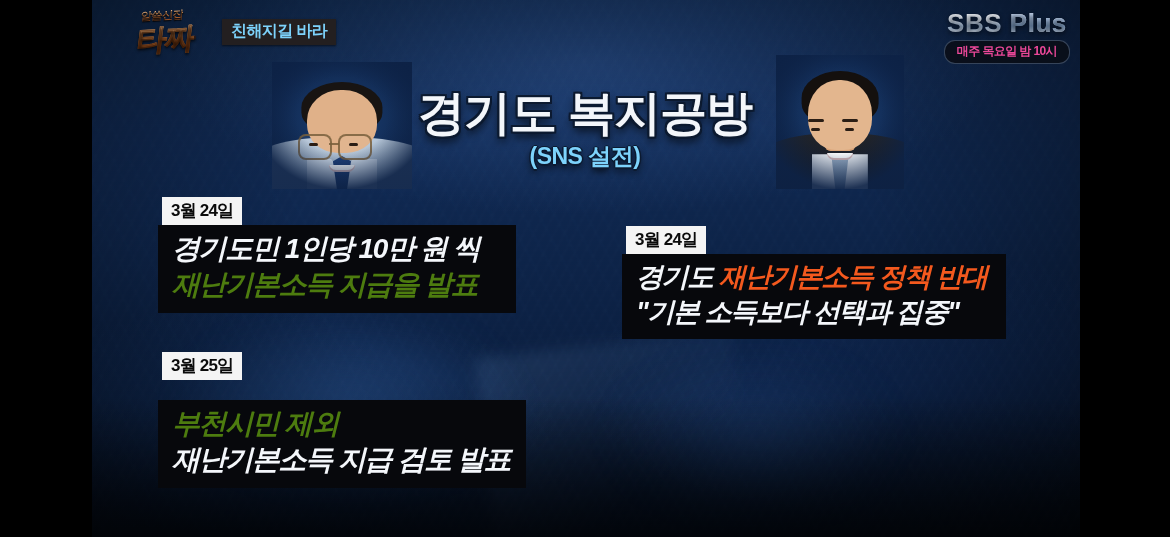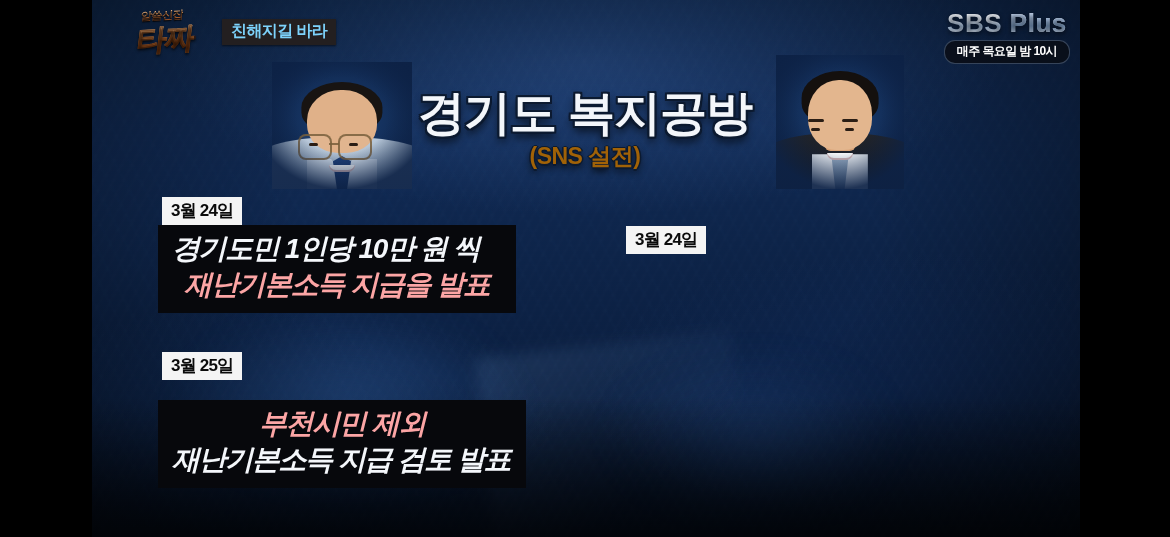--- a/index.html
+++ b/index.html
@@ -65,21 +65,21 @@
 
   
   #sbs{position:absolute;right:100px;top:10px;z-index:22;text-align:center;}
   #sbs .wordmark{font-size:26px;font-weight:bold;letter-spacing:.5px;line-height:1;
       background:linear-gradient(180deg,#ffffff 0%,#e9f2ff 38%,#9fb8d6 62%,#f2f7ff 100%);
       -webkit-background-clip:text;background-clip:text;color:transparent;
       text-shadow:0 2px 5px rgba(0,0,0,.6);}
   #sbs .wordmark .plus{background:linear-gradient(180deg,#dfeaff,#7f9fc6 60%,#eaf2ff);
       -webkit-background-clip:text;background-clip:text;color:transparent;}
   #sbs .pill{margin-top:4px;display:inline-block;background:rgba(10,14,24,.92);
-      border:1px solid rgba(140,170,210,.35);border-radius:11px;color:#ffffff;
+      border:1px solid rgba(140,170,210,.35);border-radius:11px;color:#ec4899;
       font-size:12px;font-weight:bold;letter-spacing:-.6px;padding:2px 12px 3px;
       white-space:nowrap;}
 
   
   .portrait{position:absolute;z-index:18;overflow:hidden;}
   #portrait-left{left:272px;top:62px;width:140px;height:127px;}
   #portrait-right{left:776px;top:55px;width:128px;height:134px;}
   .portrait .ph{position:absolute;inset:0;
       background:radial-gradient(ellipse 90% 80% at 50% 45%, #1b3f73, #0d2246 70%, #081831);}
   .portrait .body{position:absolute;left:50%;bottom:-6px;transform:translateX(-50%);
@@ -108,34 +108,34 @@
 
   
   #title{position:absolute;left:0;right:0;top:88px;text-align:center;z-index:24;}
   #title .main{font-size:47px;font-weight:bold;letter-spacing:-1px;line-height:1.05;
       color:#f3f6fa;
       text-shadow:
         -2px 0 0 #0c1a30, 2px 0 0 #0c1a30, 0 -2px 0 #0c1a30, 0 2px 0 #0c1a30,
         -2px -2px 0 #0c1a30, 2px -2px 0 #0c1a30, -2px 2px 0 #0c1a30, 2px 2px 0 #0c1a30,
         0 5px 8px rgba(0,0,0,.85);}
   #title .sub{margin-top:4px;font-size:23px;font-weight:bold;letter-spacing:-.5px;
-      color:#a16207;
+      color:#7dd3fc;
       text-shadow:-1.5px 0 0 #0c1a30,1.5px 0 0 #0c1a30,0 -1.5px 0 #0c1a30,0 1.5px 0 #0c1a30,
         0 4px 7px rgba(0,0,0,.85);}
 
   
   .cap{position:absolute;z-index:26;}
   .cap .date{display:inline-block;background:#f4f4f4;color:#0b0b0b;
       font-size:17px;font-weight:bold;letter-spacing:-.8px;padding:2px 9px 3px;
       position:relative;z-index:2;}
   .cap .box{background:#07080c;padding:6px 14px 10px;font-style:italic;}
   .cap .line{font-size:28px;font-weight:bold;letter-spacing:-1.4px;line-height:1.28;
       white-space:nowrap;}
   .w{color:#f4f7fb;}
-  .g{color:#fca5a5;text-align:center;}
+  .g{color:#4d7c0f;}
   .o{color:#f4591e;}
 
   #cap1{left:158px;top:197px;}
   #cap1 .box{width:330px;}
   #cap2{left:622px;top:226px;}
   #cap2 .box{width:356px;}
   #cap2 .line{font-size:27px;}
   #cap3{left:158px;top:352px;}
   #cap3 .box{width:340px;margin-top:20px;}
 
@@ -210,20 +210,24 @@
   <div class="cap" id="cap1">
     <div class="date">3월 24일</div>
     <div class="box">
       <div class="line w">경기도민 1인당 10만 원 씩</div>
       <div class="line g">재난기본소득 지급을 발표</div>
     </div>
   </div>
 
   <div class="cap" id="cap2">
     <div class="date">3월 24일</div>
+    <div class="box">
+      <div class="line"><span class="w">경기도 </span><span class="o">재난기본소득 정책 반대</span></div>
+      <div class="line w">"기본 소득보다 선택과 집중"</div>
+    </div>
   </div>
 
   <div class="cap" id="cap3">
     <div class="date">3월 25일</div>
     <div class="box">
       <div class="line g">부천시민 제외</div>
       <div class="line w">재난기본소득 지급 검토 발표</div>
     </div>
   </div>
 

